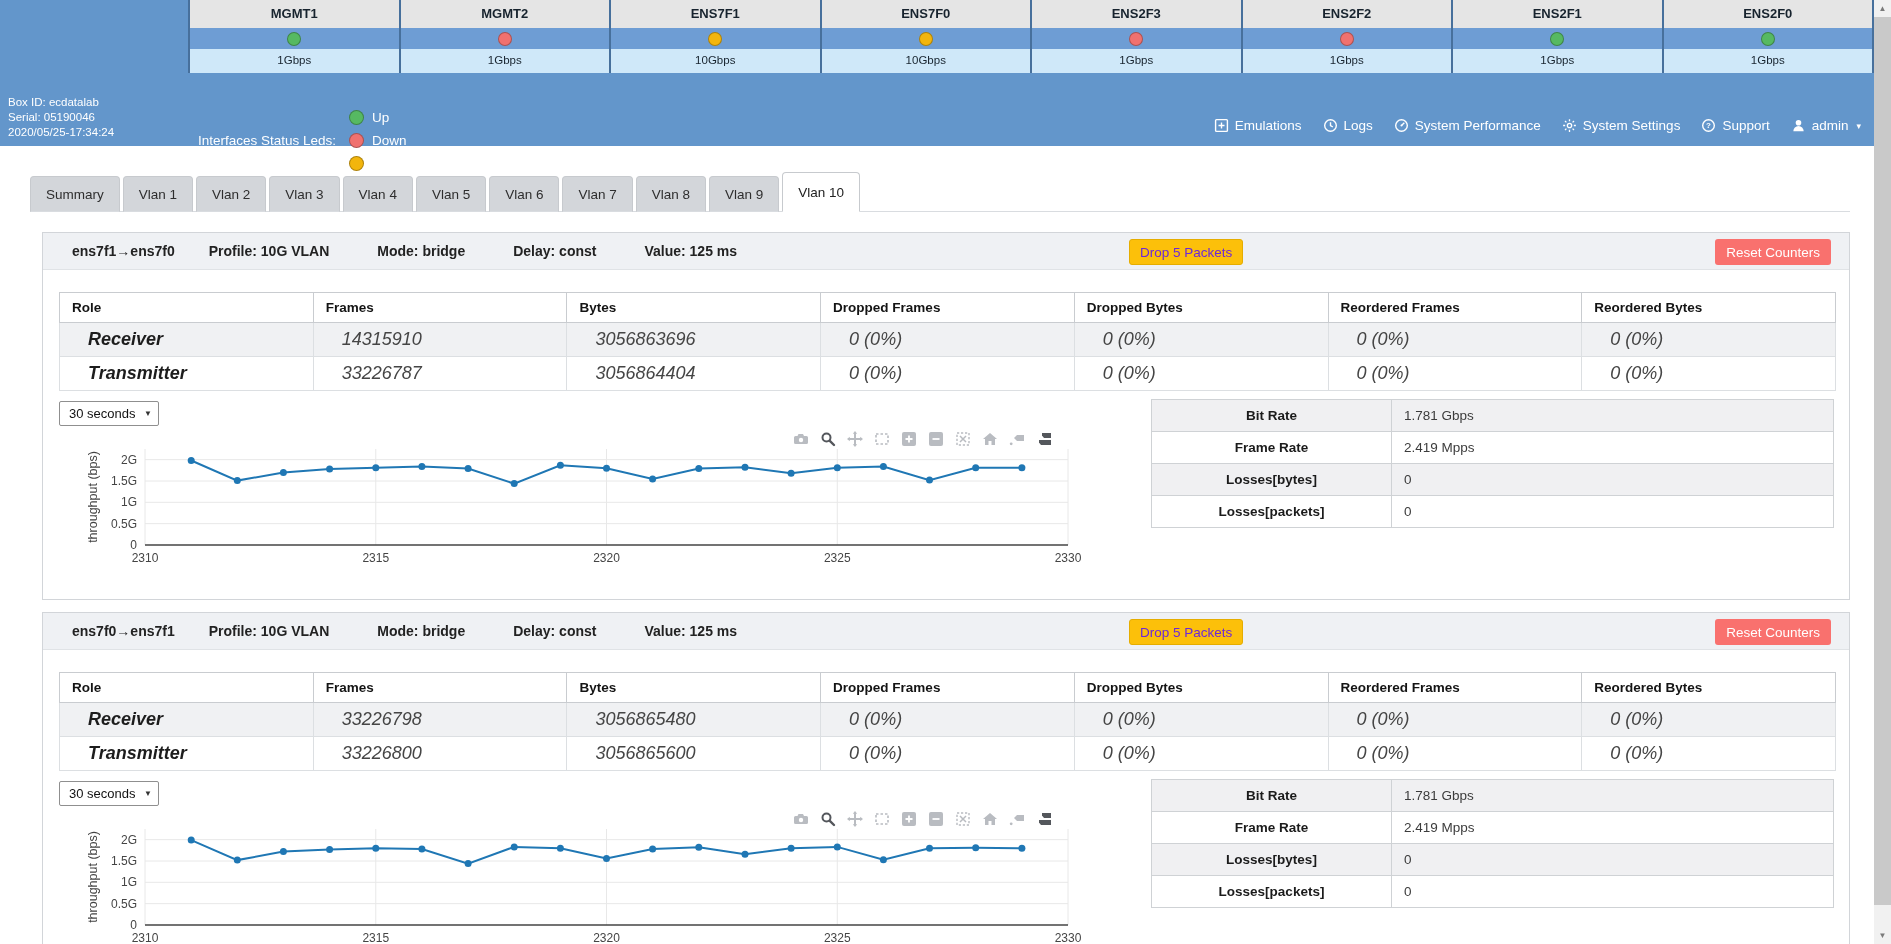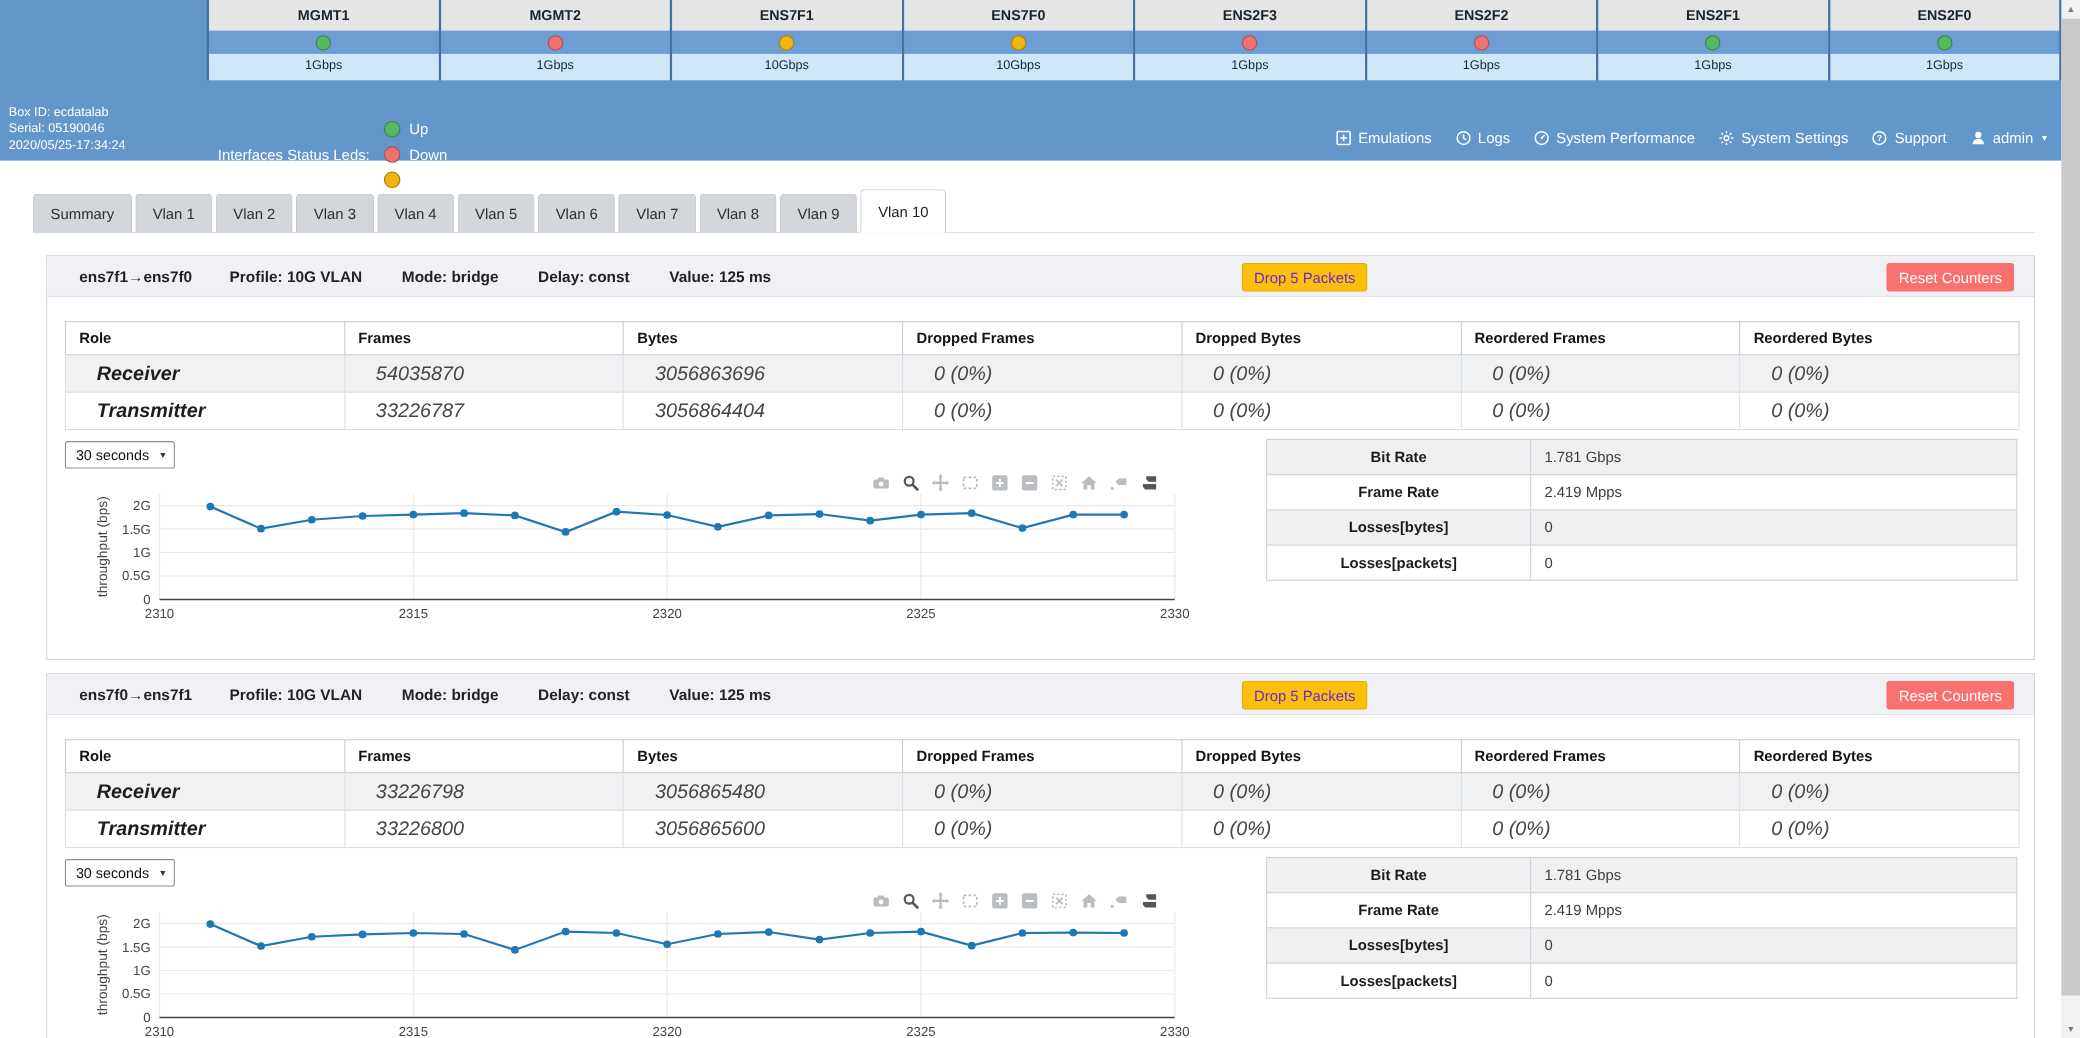--- a/index.html
+++ b/index.html
@@ -41,21 +41,21 @@
     font-size:13.5px; color:#2e2e2e; margin-bottom:-1px; cursor:pointer; white-space:nowrap; }
   .tab.active { height:40px; line-height:40px; background:#fff; border-bottom:1px solid #fff; color:#222; }
 
   
   .panel { position:absolute; left:42px; width:1808px; height:368px; border:1px solid #d2d5d9; background:#fff; }
   #panels .panel:nth-child(1) { top:232px; }
   #panels .panel:nth-child(2) { top:612px; }
   .panel-header { position:relative; height:37px; background:#eff1f4; border-bottom:1px solid #e0e3e6;
     display:flex; align-items:center; padding-left:29px; font-size:14px; font-weight:bold; color:#222; }
   .p-title { margin-right:34px; }
-  .p-infos { display:flex; gap:36px; }
+  .p-infos { display:flex; gap:48px; }
   .drop-btn { position:absolute; left:1086px; top:6px; height:26px; padding:0 10px; background:#fcc00a;
     border:1px solid #e5ad00; border-radius:3px; font-size:13.5px; color:#6d28d9; cursor:pointer;
     font-family:inherit; }
   .reset-btn { position:absolute; right:18px; top:6px; height:26px; padding:0 11px; background:#f9716e;
     border:none; border-radius:3px; font-size:13.5px; color:#fff; cursor:pointer; font-family:inherit; }
 
   table.counters { position:absolute; left:16px; top:59px; width:1777px; border-collapse:collapse; table-layout:fixed; }
   table.counters th { border:1px solid #c9ccd0; text-align:left; padding:7px 12px; font-size:13.5px; color:#141414; background:#fff; }
   table.counters td { border:1px solid #dcdfe2; border-top:1px solid #c9ccd0; padding:6px 28px; font-size:18px; color:#454545;font-style:italic; }
   table.counters tbody tr:nth-child(odd) { background:#f0f1f3; }
@@ -275,21 +275,21 @@
               <th>Bytes</th>
               <th>Dropped Frames</th>
               <th>Dropped Bytes</th>
               <th>Reordered Frames</th>
               <th>Reordered Bytes</th>
             </tr>
           </thead>
       <tbody>
             <tr>
               <td>Receiver</td>
-              <td>54035870</td>
+              <td>14315910</td>
               <td>3056863696</td>
               <td>0 (0%)</td>
               <td>0 (0%)</td>
               <td>0 (0%)</td>
               <td>0 (0%)</td>
             </tr>
             <tr>
               <td>Transmitter</td>
               <td>33226787</td>
               <td>3056864404</td>

